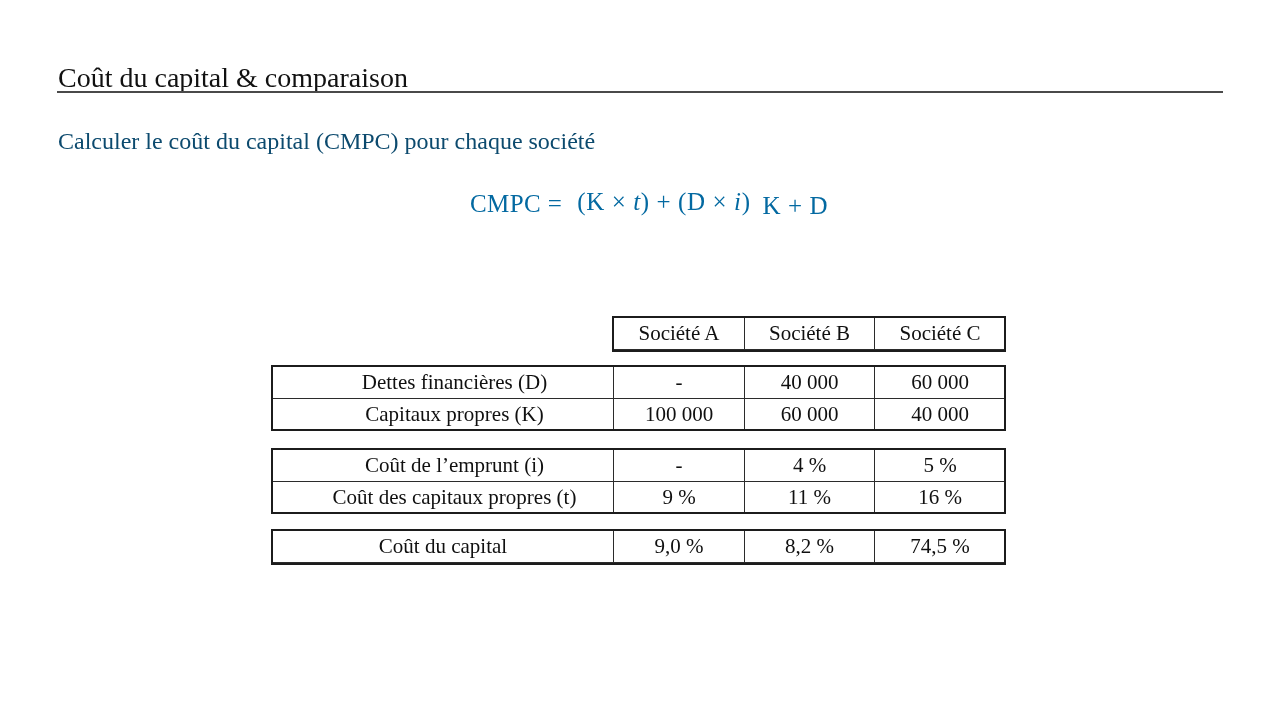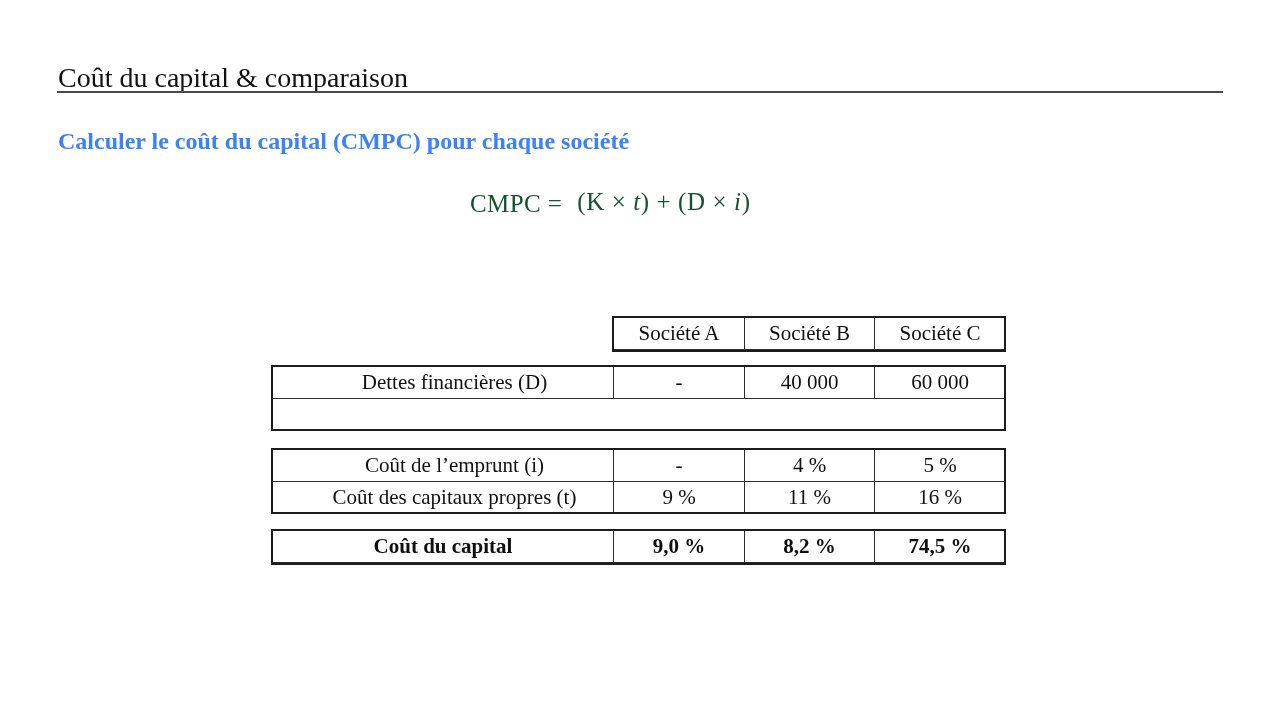--- a/index.html
+++ b/index.html
@@ -34,34 +34,34 @@
     height: 2px;
     background: #4a4a4a;
   }
 
   
   #subtitle {
     position: absolute;
     left: 58px;
     top: 128px;
     font-size: 24px;
-    font-weight: bold;
-    white-space: nowrap;
-    color: #3b82f6;
+    font-weight: normal;
+    white-space: nowrap;
+    color: #0c4a6e;
   }
 
   
   #formula {
     position: absolute;
     left: 470px;
     top: 188px;
     display: flex;
     align-items: center;
     font-size: 25px;
-    color: #14532d;
+    color: #0369a1;
   }
   #formula-lhs {
     white-space: nowrap;
     padding-right: 9px;
     letter-spacing: 0.4px;
   }
   .frac {
     display: inline-flex;
     flex-direction: row;
     align-items: stretch;
@@ -131,21 +131,21 @@
 
   
   #table-costs { left: 272px; top: 449px; width: 733px; }
   #frame-costs { left: 271px; top: 448px; width: 731px; height: 62px; }
 
   
   #table-result { left: 272px; top: 530px; width: 733px; }
   #frame-result { left: 271px; top: 529px; width: 731px; height: 32px; }
 
   #table-result td {
-    font-weight: bold;
+    font-weight: normal;
   }
   #table-result .lbl {
     text-align: center;
     padding-left: 0;
   }
 
   .col-label { width: 341px; }
   .col-a { width: 131px; }
   .col-b { width: 130px; }
   .col-c { width: 131px; }
@@ -157,20 +157,21 @@
 
 <div id="title-rule"></div>
 
 <div id="subtitle">Calculer le coût du capital (CMPC) pour chaque société</div>
 
 <div id="formula">
   <span id="formula-lhs">CMPC =</span>
   <span class="frac">
     <span class="frac-num"><span>(K × </span><span class="mathvar">t</span><span>) + (D × </span><span class="mathvar">i</span><span>)</span></span>
     <span class="frac-bar"></span>
+    <span class="frac-den">K + D</span>
   </span>
 </div>
 
 <table class="tbl" id="table-header">
   <colgroup>
     <col class="col-a">
       <col class="col-b">
       <col class="col-c">
   </colgroup>
   <tbody>
@@ -190,20 +191,26 @@
       <col class="col-b">
       <col class="col-c">
   </colgroup>
   <tbody>
     <tr>
       <td class="lbl">Dettes financières (D)</td>
       <td class="val">-</td>
       <td class="val">40 000</td>
       <td class="val">60 000</td>
     </tr>
+    <tr>
+      <td class="lbl">Capitaux propres (K)</td>
+      <td class="val">100 000</td>
+      <td class="val">60 000</td>
+      <td class="val">40 000</td>
+    </tr>
   </tbody>
 </table>
 <div class="tbl-frame" id="frame-capital"></div>
 
 <table class="tbl" id="table-costs">
   <colgroup>
     <col class="col-label">
       <col class="col-a">
       <col class="col-b">
       <col class="col-c">

